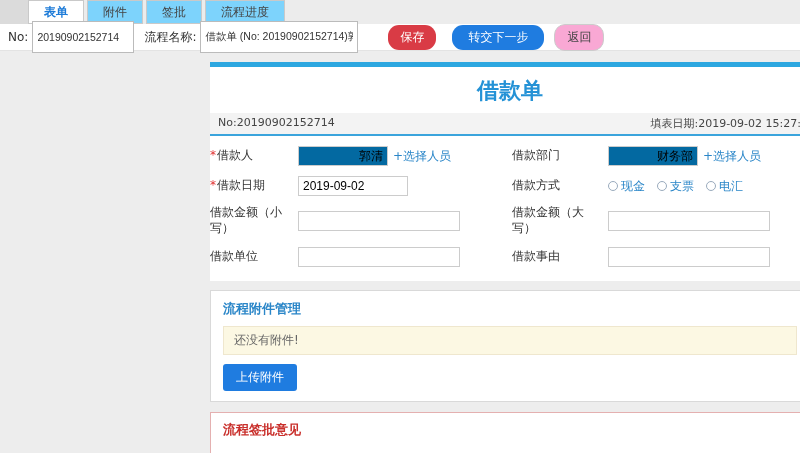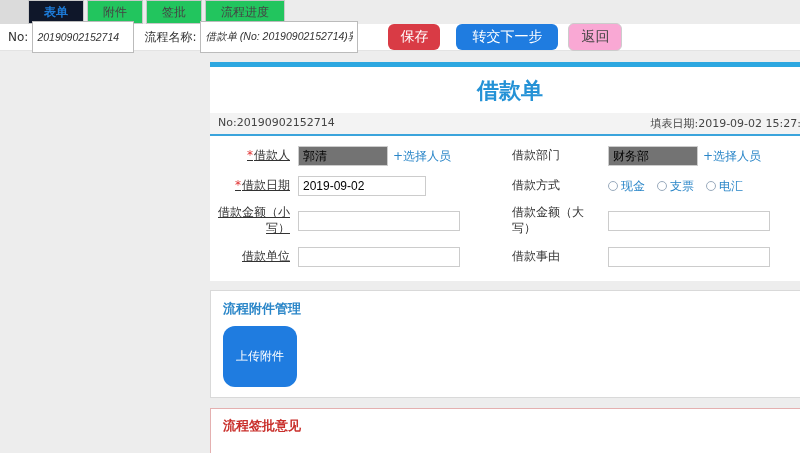--- a/index.html
+++ b/index.html
@@ -5,59 +5,59 @@
   * { box-sizing: border-box; }
   html,body { margin:0; padding:0; }
   body {
     width:800px; height:453px; overflow:hidden; position:relative;
     background:#ededed; color:#333;
     font-family:"DejaVu Sans","Liberation Sans",sans-serif; font-size:12px;
   }
   
   .tabbar { height:24px; background:#ececec; display:flex; align-items:stretch; padding-left:28px; }
   .left-strip { position:absolute; left:0; top:0; width:28px; height:24px; background:#dbdbdb; }
-  .tab { background:#22c55e; border:1px solid #c9c9c9; padding:3px 15px; font-size:12px;
+  .tab { background:#7dd3fc; border:1px solid #c9c9c9; padding:3px 15px; font-size:12px;
          color:#444; display:flex; align-items:center; cursor:pointer; margin-right:3px; }
-  .tab.active { background:#0f172a; color:#1d7bd8; font-weight:bold; }
+  .tab.active { background:#ffffff; color:#1d7bd8; font-weight:bold; }
   
   .toolbar-row { background:#fff; height:27px; display:flex; align-items:center; padding:0 8px; border-bottom:1px solid #e3e3e3; }
   .toolbar-row label { margin-right:4px; font-size:12px; color:#333; white-space:nowrap; }
-  .inp { height:18px; border:1px solid #bbb; padding:15px 4px; font-size:10.5px; color:#333;font-style:italic; }
+  .inp { height:18px; border:1px solid #bbb; padding:15px 4px; font-size:10.5px; color:#333; }
   .no-inp { width:102px; margin-right:10px; }
   .pn-inp { width:158px; }
-  .btn { border:none; border-radius:6px; font-size:14px; padding:4px 12px; cursor:pointer; color:#fff; white-space:nowrap; }
+  .btn { border:none; border-radius:11px; font-size:12px; padding:4px 12px; cursor:pointer; color:#fff; white-space:nowrap; }
   .btn-save { background:#d93b45; margin-left:30px; }
   .btn-forward { background:#1f7ce0; margin-left:16px; padding:4px 16px; }
   .btn-back { background:#f9a8d4; color:#444; border:1px solid #ccc; margin-left:10px; }
   
   .panel { position:absolute; left:210px; top:62px; width:600px; }
   .form-card { background:#fff; border-top:5px solid #2da7e0; }
   .form-title { text-align:center; color:#2492d6; font-size:22px; font-weight:bold; padding:9px 0 7px; }
   .form-subheader { background:#f3f3f3; display:flex; justify-content:space-between;
                     padding:3px 2px 3px 8px; font-size:11px; color:#444; border-bottom:2px solid #3aa4dc; }
   .form-body { padding:5px 0 8px; }
   .frow { display:flex; align-items:center; }
   .h30 { min-height:30px; } .h40 { min-height:40px; } .h32 { min-height:32px; }
-  .lbl  { width:80px; text-align:right; flex:none; line-height:1.3;text-decoration:underline; }
+  .lbl  { width:80px; flex:none; line-height:1.3; }
   .req { color:#e03131; margin-right:1px; }
   .cell1 { width:222px; flex:none; padding-left:8px; display:flex; align-items:center; gap:5px; }
   .lbl2 { width:88px; text-align:left; flex:none; line-height:1.3; }
   .cell2 { flex:1; padding-left:8px; display:flex; align-items:center; gap:5px; }
   .f-inp { height:20px; border:1px solid #ccc; padding:0 4px; font-size:12px; background:#fff; }
-  .ro { background:#737373; }
-  .w90 { width:90px; } .w110 { width:128px; } .w160 { width:162px; }
+  .ro { background:#0369a1;text-align:right; }
+  .w90 { width:90px; } .w110 { width:110px; } .w160 { width:162px; }
   .link { color:#2a86c8; font-size:12px; text-decoration:none; cursor:pointer; white-space:nowrap; }
   .radio-opt { display:flex; align-items:center; gap:3px; color:#2a86c8; margin-right:7px; cursor:pointer; }
   .radio-circle { width:10px; height:10px; border:1px solid #9aabbd; border-radius:50%; background:#fff; flex:none; }
   
   .attach-card { background:#fff; border:1px solid #d9d9d9; margin-top:9px; padding-bottom:10px; }
   .attach-head { color:#2a86c8; font-weight:bold; font-size:13px; padding:9px 12px 8px; }
   .notice { margin:0 12px 9px; background:#fcf8e3; border:1px solid #efe7ce; padding:5px 10px; font-size:12px; color:#666; }
-  .btn-upload { margin-left:12px; background:#1f7ce0; color:#fff; border:none; border-radius:12px;
-                padding:22px 13px; font-size:12px; cursor:pointer; }
+  .btn-upload { margin-left:12px; background:#1f7ce0; color:#fff; border:none; border-radius:3px;
+                padding:5px 13px; font-size:12px; cursor:pointer; }
   
   .sign-card { background:#fff; border:1px solid #e4b0b0; margin-top:10px; height:130px; }
   .sign-head { color:#c9302c; font-weight:bold; font-size:13px; padding:8px 12px 4px; }
 </style>
 </head>
 <body>
 
 <div class="left-strip"></div>
 
 <div class="tabbar">
@@ -146,20 +146,21 @@
         <div class="cell2">
           <input class="f-inp w160" value="" style="">
         </div>
       </div>
 
     </div>
   </div>
 
   <div class="attach-card">
     <div class="attach-head">流程附件管理</div>
+    <div class="notice">还没有附件!</div>
     <button class="btn-upload">上传附件</button>
   </div>
 
   <div class="sign-card">
     <div class="sign-head">流程签批意见</div>
 
   </div>
 
 </div>
 

